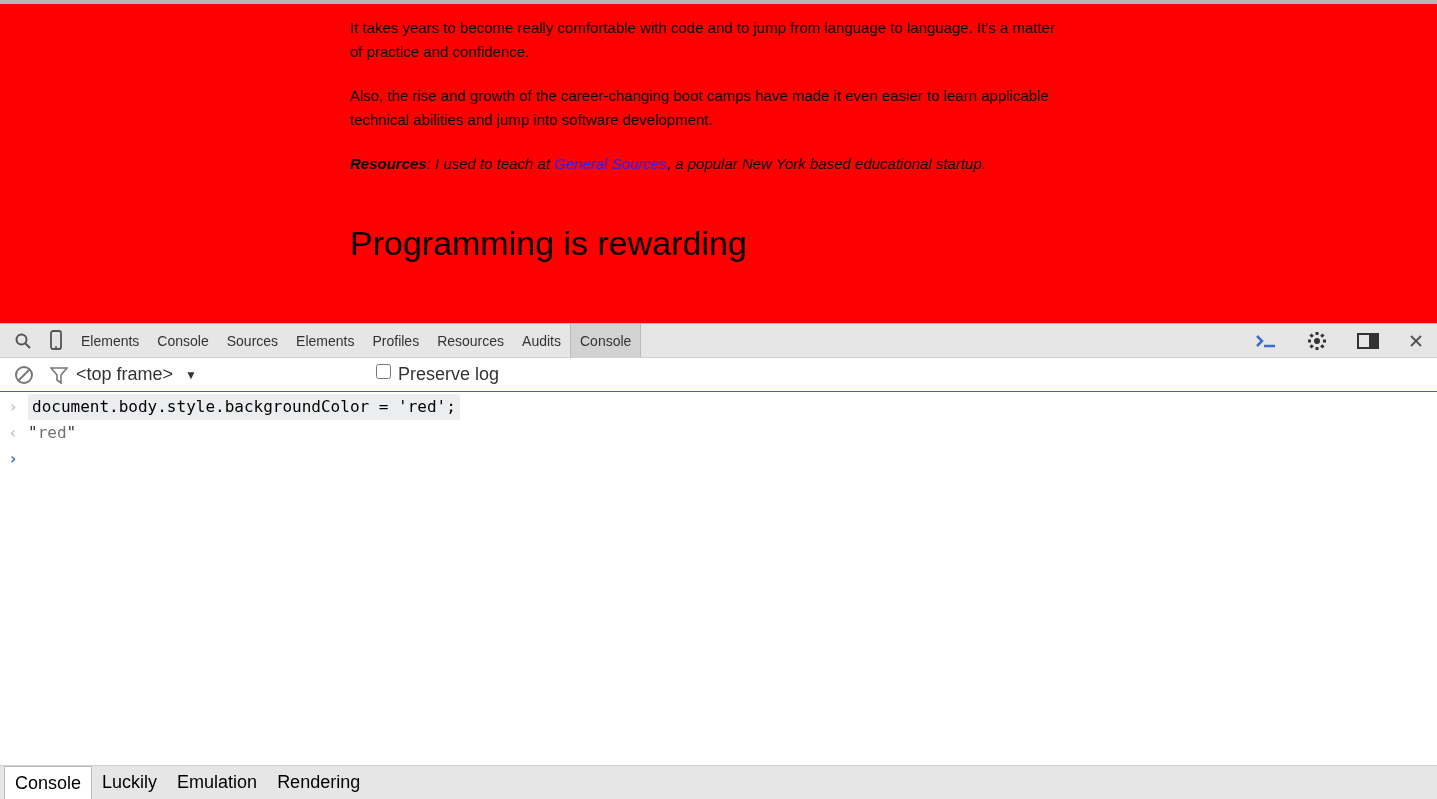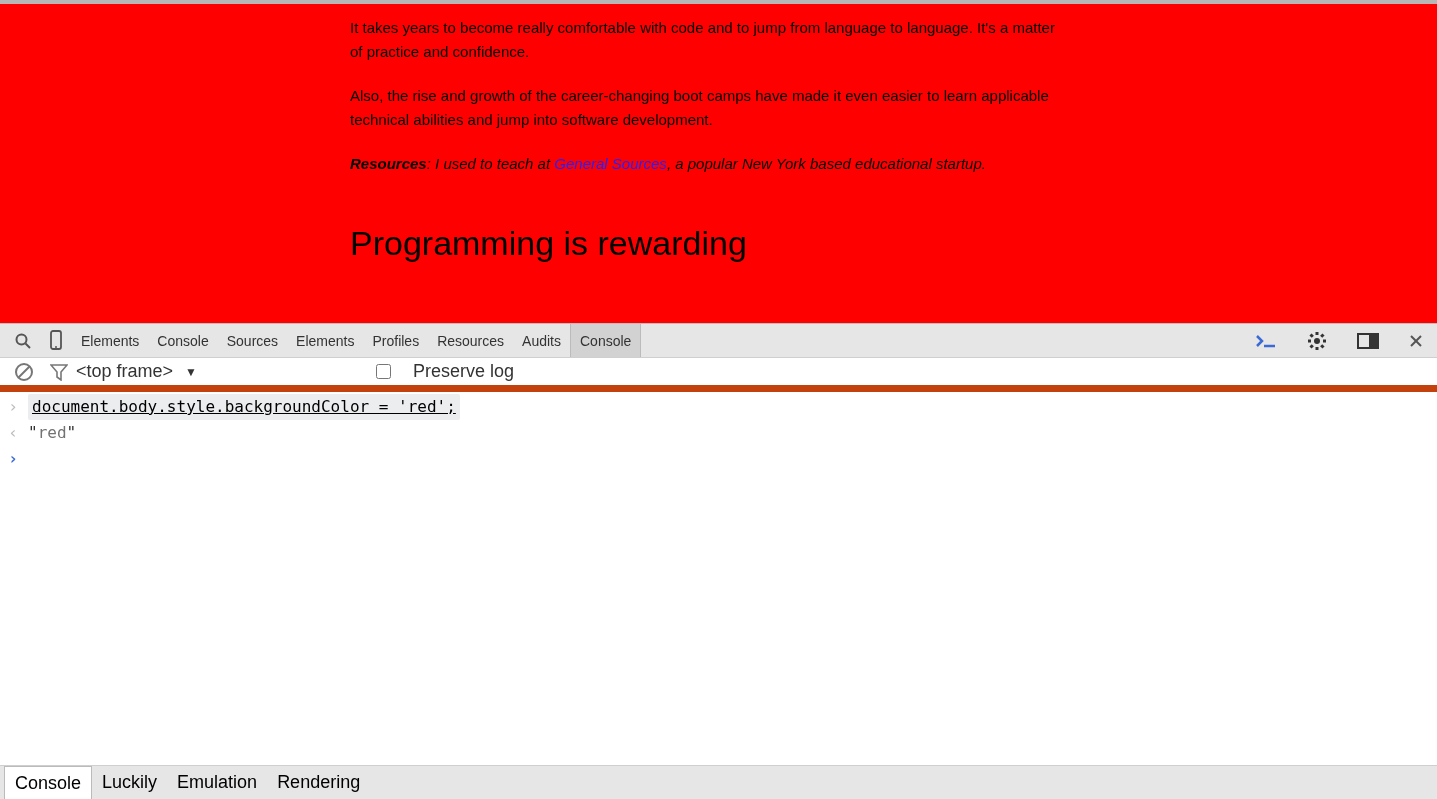--- a/index.html
+++ b/index.html
@@ -33,38 +33,38 @@
       font-size:14px; color:#333;
     }
     .tabs .icon     { margin:0 8px; display:flex; align-items:center; }
     .tabs .tab      { padding:0 9px; height:100%; display:flex; align-items:center; cursor:default; }
     .tabs .tab.on   { background:#d2d2d2; border-left:1px solid #bbb; border-right:1px solid #bbb; }
     .tabs .grow     { flex:1; }
     .tabs .right svg { display:block; }
 
     .bar2 {
       display:flex; align-items:center; height:34px;
-      border-bottom:7px solid #c2410c; padding:0 6px;
+      border-bottom:1px solid #c2410c; padding:0 6px;
       font-size:18px; color:#333;
     }
     .bar2 .icon  { margin:0 8px; display:flex; }
     .bar2 .sel  { display:flex; align-items:center; gap:6px; width:300px; }
     .bar2 .tri  { font-size:12px; }
-    .bar2 .chk  { display:flex; align-items:center; gap:22px; }
+    .bar2 .chk  { display:flex; gap:7px; }
     .bar2 input[type="checkbox"]{ width:15px; height:15px; }
 
     .console {
       flex:1; overflow:auto;
       font-family:Menlo,Consolas,monospace; font-size:16px;
       line-height:26px; padding:2px 6px;
     }
     .row { display:flex; gap:8px; }
     .row .gutter { width:14px; text-align:center; color:#bbb; }
     .row.in  .gutter { color:#bbb; }
-    .row.in  .code   { background:#ecedef; padding:0 4px; border-radius:2px;text-decoration:underline; }
+    .row.in  .code   { background:#ecedef; padding:0 4px; border-radius:2px; }
     .row.out .gutter { color:#bbb; }
     .row.prompt .gutter { color:#3a6ad4; font-weight:bold; }
     .code .str { color:#737373; }
     .code .punc{ color:#333; }
 
     .drawerbar {
       display:flex; align-items:center; height:34px;
       background:#e6e6e6; border-top:1px solid #cfcfcf;
       font-size:18px; padding:0 4px;
     }

